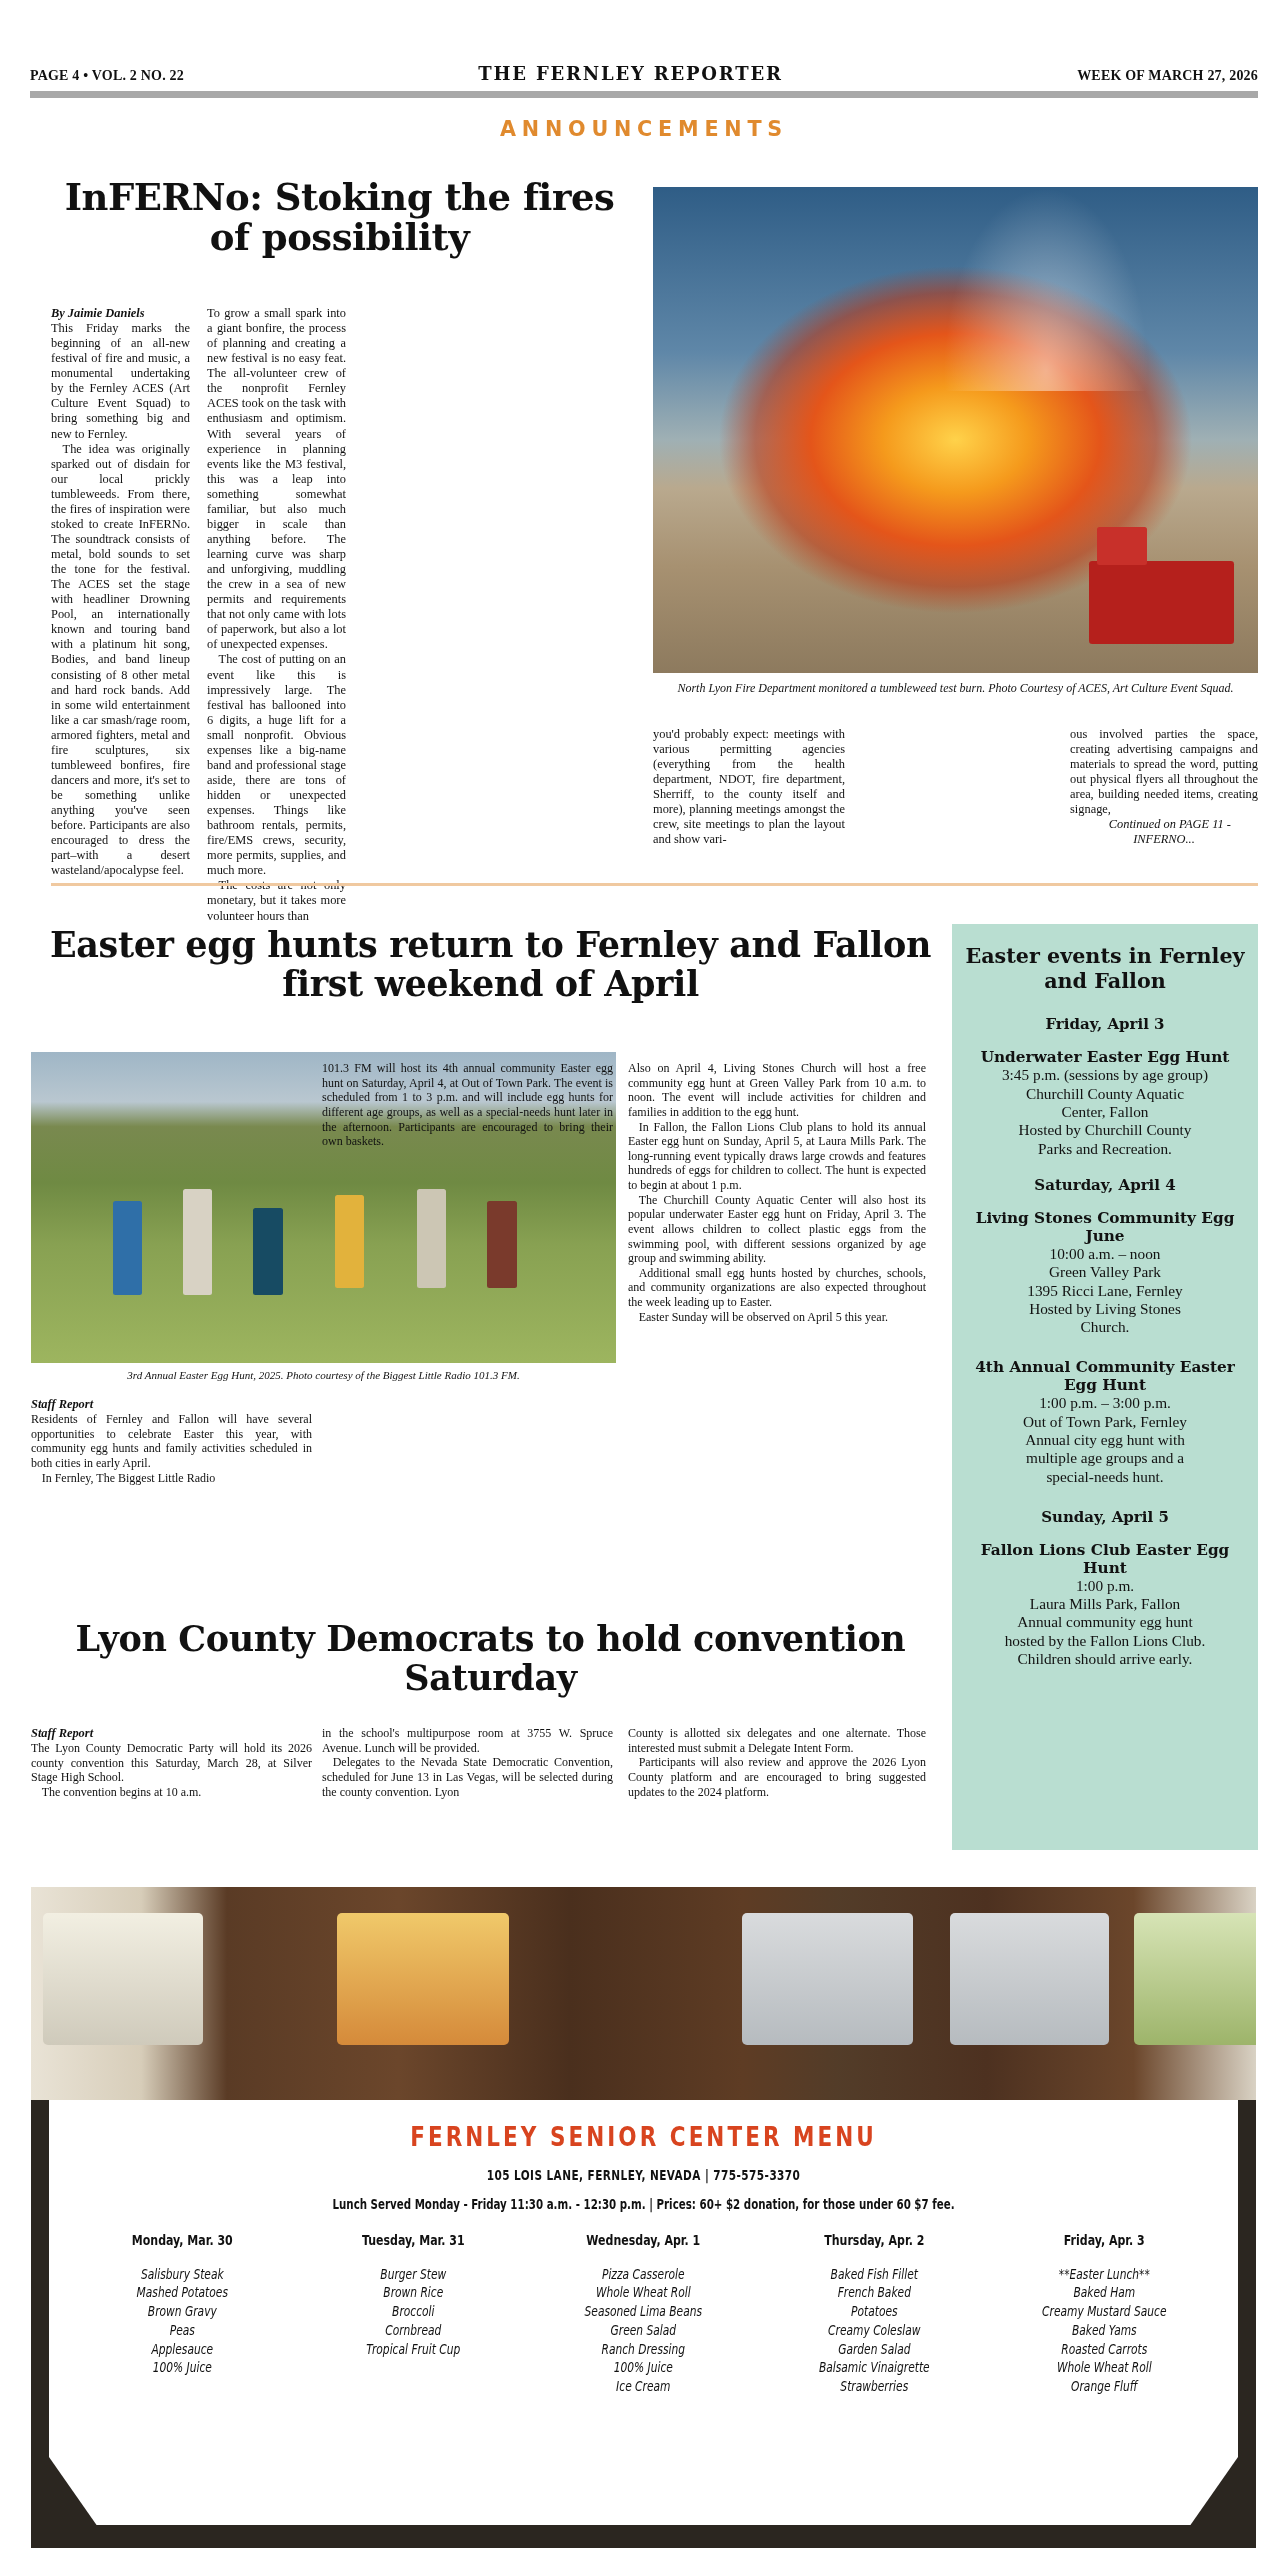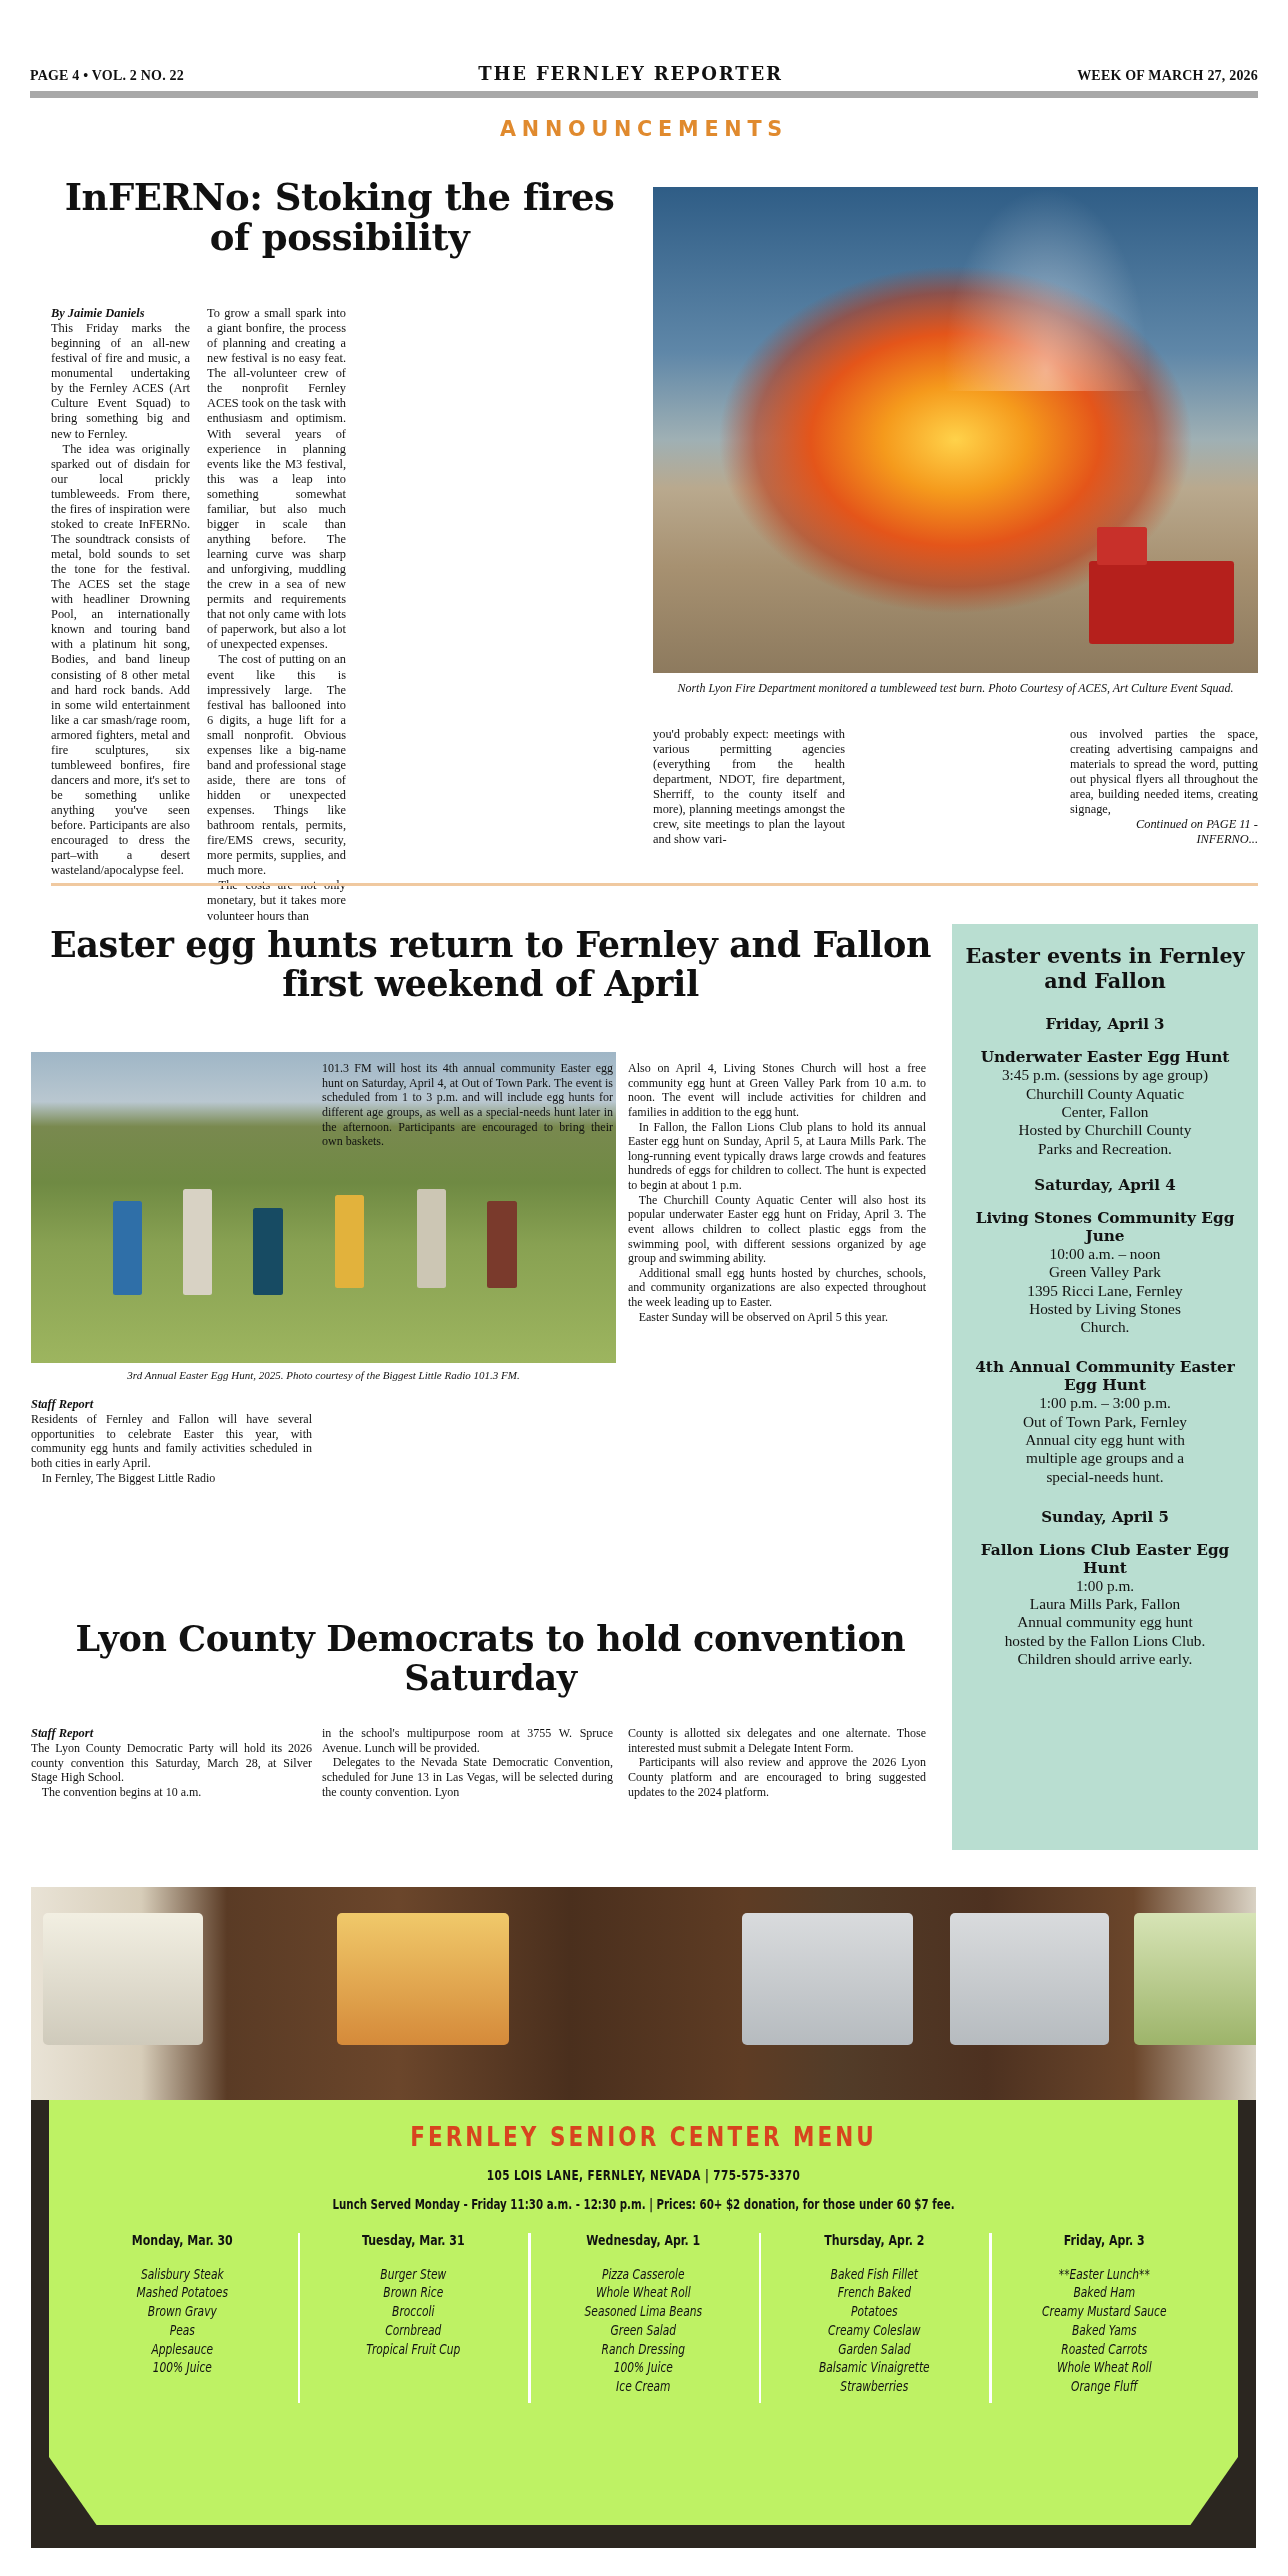--- a/index.html
+++ b/index.html
@@ -25,21 +25,21 @@
 
   .byline{font-style:italic;font-weight:bold;font-size:12.4px;margin:0 0 11.6px 0;}
   .col{position:absolute;font-size:12.4px;line-height:1.215;text-align:justify;
         hyphens:auto;-webkit-hyphens:auto;}
   .col p{margin:0;text-indent:11.6px;}
   .col p.noind{text-indent:0;}
   .c1{left:51px;top:306px;width:139px;}
   .c2{left:207px;top:306px;width:139px;}
   .c5{left:653px;top:727px;width:192px;}
   .c7{left:1070px;top:727px;width:188px;}
-  .contd{font-style:italic;text-align:right;margin-top:8.3px;text-indent:0;}
+  .contd{font-style:italic;text-align:center;margin-top:8.3px;text-indent:0;}
 
   .rule-orange{position:absolute;height:2.5px;background:#f0c9a0;}
 
   
   .s2-head{position:absolute;left:40px;top:926px;width:901px;text-align:center;
     font-family:"DejaVu Serif",serif;font-weight:bold;font-size:35px;line-height:1.1;letter-spacing:-0.4px;}
   .s2-photo{position:absolute;left:31px;top:1052px;width:585px;height:311px;overflow:hidden;}
   .s2-cap{position:absolute;left:31px;top:1369px;width:585px;text-align:center;font-style:italic;font-size:11px;}
   .s2c{position:absolute;font-size:12px;line-height:1.22;text-align:justify;hyphens:auto;-webkit-hyphens:auto;}
   .s2c p{margin:0;text-indent:10.7px;}
@@ -62,21 +62,21 @@
   .s3c{position:absolute;font-size:12px;line-height:1.22;text-align:justify;hyphens:auto;-webkit-hyphens:auto;}
   .s3c p{margin:0;text-indent:10.7px;}
   .s3c p.noind{text-indent:0;}
   .s3a{left:31px;top:1726px;width:281px;}
   .s3b{left:322px;top:1726px;width:291px;}
   .s3d{left:628px;top:1726px;width:298px;}
 
   
   .menu-wrap{position:absolute;left:31px;top:1887px;width:1225px;height:661px;background:#2b2620;overflow:hidden;}
   .menu-photo{position:absolute;left:0;top:0;width:1225px;height:213px;overflow:hidden;}
-  .menu-card{position:absolute;left:18px;top:213px;width:1189px;height:425px;background:#bef264;
+  .menu-card{position:absolute;left:18px;top:213px;width:1189px;height:425px;background:#ffffff;
      clip-path:polygon(0 0,100% 0,100% 84%,96% 100%,4% 100%,0 84%);}
   .menu-title{text-align:center;font-family:"DejaVu Sans Condensed","DejaVu Sans",sans-serif;font-weight:bold;
      font-size:26px;letter-spacing:3.3px;color:#d8441f;padding-top:21.5px;transform:scaleX(.92);}
   .menu-addr{text-align:center;font-family:"DejaVu Sans Condensed","DejaVu Sans",sans-serif;font-weight:bold;
      font-size:13.6px;letter-spacing:0.5px;margin-top:15px;transform:scaleX(.86);}
   .menu-sub{text-align:center;font-family:"DejaVu Sans Condensed","DejaVu Sans",sans-serif;font-weight:bold;
      font-size:13.6px;margin-top:13.2px;transform:scaleX(.84);}
   .menu-cols{display:flex;margin-top:20px;padding:0 18px;}
   .mcol{flex:1;text-align:center;position:relative;padding:0 5px;}
   .mcol+.mcol:before{content:"";position:absolute;left:0;top:1.7px;bottom:-6.6px;width:2.5px;background:#ffffff;}

